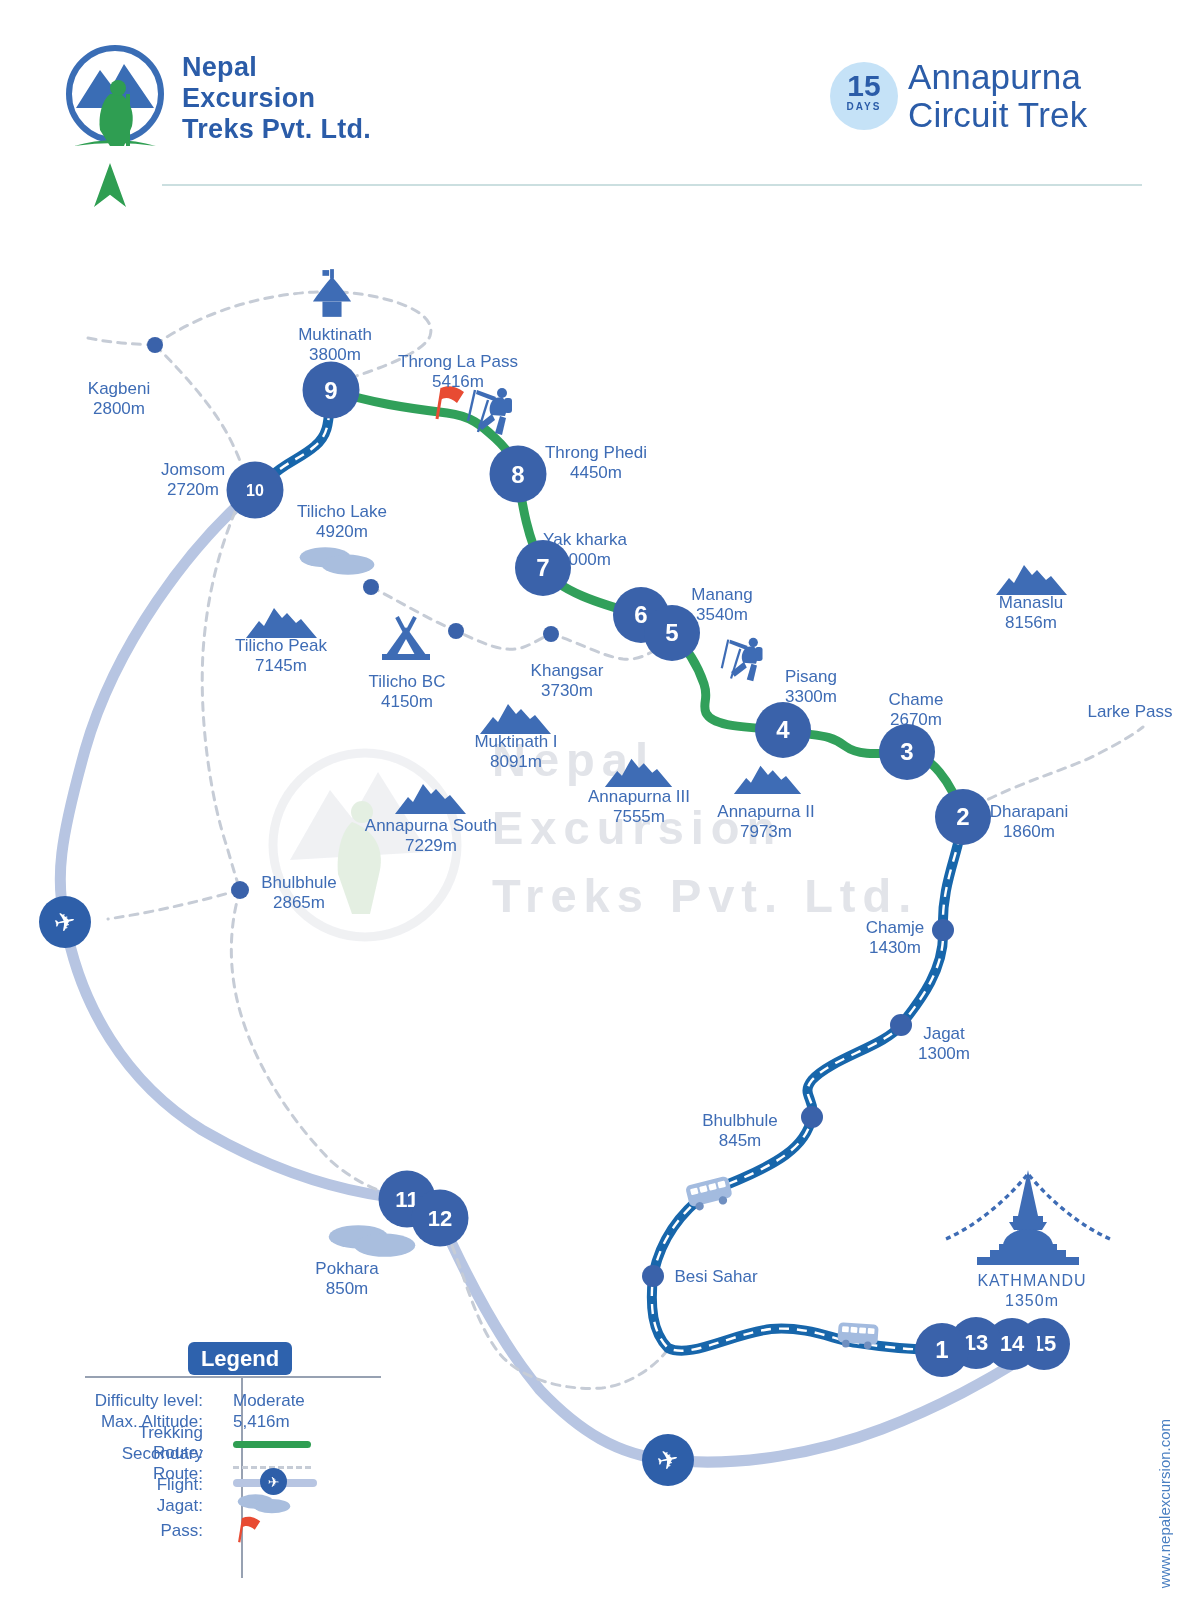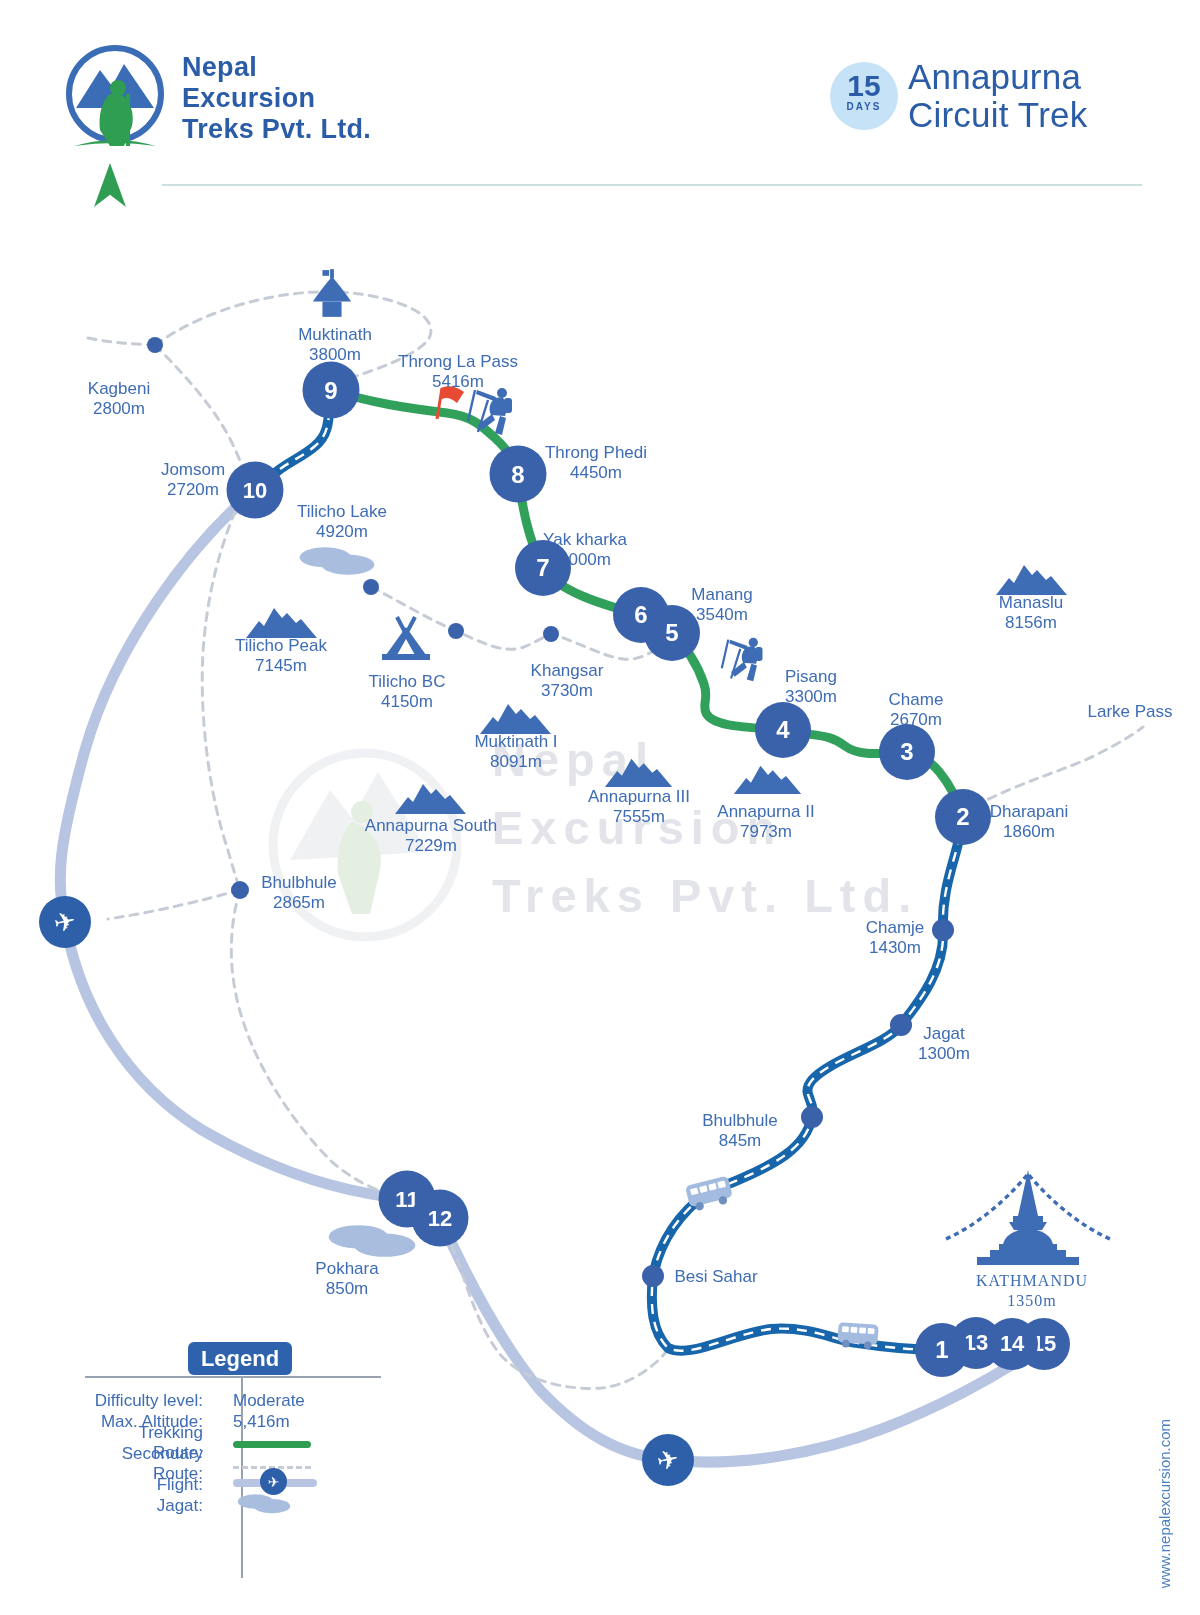--- a/index.html
+++ b/index.html
@@ -15,21 +15,21 @@
   .badge .d{font-size:10px;font-weight:bold;letter-spacing:2px;}
   .main-title{position:absolute;left:908px;top:58px;color:#2b5ca8;font-weight:normal;
               font-size:35px;line-height:38px;letter-spacing:.2px;}
   .north{position:absolute;left:94px;top:163px;width:32px;height:44px;background:#2f9e52;
          clip-path:polygon(50% 0,100% 100%,50% 72%,0 100%);}
   .divider{position:absolute;left:162px;top:184px;width:980px;height:2px;background:#cbdfe0;}
   
   #routes{position:absolute;left:0;top:0;z-index:1;}
   .map-label{position:absolute;transform:translate(-50%,-50%);z-index:4;text-align:center;
              color:#3e6cb5;font-size:17px;line-height:20px;white-space:nowrap;}
-  .map-label.caps{letter-spacing:1px;font-size:16px;font-family:Liberation Serif, serif;}
+  .map-label.caps{letter-spacing:1px;font-size:16px;}
   .node{position:absolute;transform:translate(-50%,-50%);border-radius:50%;background:#3a62aa;
         color:#fff;font-weight:bold;display:flex;align-items:center;justify-content:center;
         z-index:5;}
   .dot{position:absolute;transform:translate(-50%,-50%);border-radius:50%;background:#3a62aa;z-index:4;}
   .micon{position:absolute;transform:translate(-50%,-50%);z-index:3;}
   .plane-circle{position:absolute;transform:translate(-50%,-50%);width:52px;height:52px;
         border-radius:50%;background:#2e5fa9;color:#fff;display:flex;align-items:center;
         justify-content:center;font-size:26px;z-index:5;}
   .plane-circle span{display:inline-block;transform:rotate(-12deg);}
   
@@ -356,21 +356,21 @@
       <div class="dot" style="left: 901px; top: 1025px; width: 22px; height: 22px;"></div>
       <div class="dot" style="left: 812px; top: 1117px; width: 22px; height: 22px;"></div>
       <div class="dot" style="left: 653px; top: 1276px; width: 22px; height: 22px;"></div>
       <div class="plane-circle" style="left: 65px; top: 922px;">
         <span>✈</span>
       </div>
       <div class="plane-circle" style="left: 668px; top: 1460px;">
         <span>✈</span>
       </div>
       <div class="node" style="left: 331px; top: 390px; width: 57px; height: 57px; font-size: 24px;">9</div>
-      <div class="node" style="left: 255px; top: 490px; width: 57px; height: 57px; font-size: 22px;">10</div>
+      <div class="node" style="left: 255px; top: 490px; width: 57px; height: 57px; font-size: 16px;">10</div>
       <div class="node" style="left: 518px; top: 474px; width: 57px; height: 57px; font-size: 24px;">8</div>
       <div class="node" style="left: 543px; top: 568px; width: 56px; height: 56px; font-size: 24px;">7</div>
       <div class="node" style="left: 641px; top: 615px; width: 56px; height: 56px; font-size: 24px;">6</div>
       <div class="node" style="left: 672px; top: 633px; width: 56px; height: 56px; font-size: 24px;">5</div>
       <div class="node" style="left: 783px; top: 730px; width: 56px; height: 56px; font-size: 24px;">4</div>
       <div class="node" style="left: 907px; top: 752px; width: 56px; height: 56px; font-size: 24px;">3</div>
       <div class="node" style="left: 963px; top: 817px; width: 56px; height: 56px; font-size: 24px;">2</div>
       <div class="node" style="left: 407px; top: 1199px; width: 57px; height: 57px; font-size: 22px;">11</div>
       <div class="node" style="left: 440px; top: 1218px; width: 57px; height: 57px; font-size: 22px;">12</div>
       <div class="node" style="left: 1044px; top: 1344px; width: 52px; height: 52px; font-size: 22px;">15</div>
@@ -406,17 +406,24 @@
           <span class="bar"></span><span class="pc">✈</span>
         </span></span>
       </div>
       <div class="lrow">
         <span class="lab">Jagat:</span>
         <span class="val"><svg width="62" height="21" viewBox="0 0 90 32">
               <ellipse cx="32" cy="13" rx="27" ry="11" fill="#a9bede"></ellipse>
               <ellipse cx="57" cy="20" rx="28" ry="11" fill="#a9bede"></ellipse>
             </svg></span>
       </div>
+      <div class="lrow" style="height:30px">
+        <span class="lab">Pass:</span>
+        <span class="val"><svg width="28" height="28" viewBox="0 0 36 36">
+              <path d="M8 35 L13 4" stroke="#e84b33" stroke-width="3"></path>
+              <path d="M12 4 C19 1 27 2 35 8 L28 19 C21 13 16 13 11 16 Z" fill="#e84b33"></path>
+            </svg></span>
+      </div>
     </div>
   </div>
 
   <div class="website">www.nepalexcursion.com</div>
 </div>
 
 </body></html>

